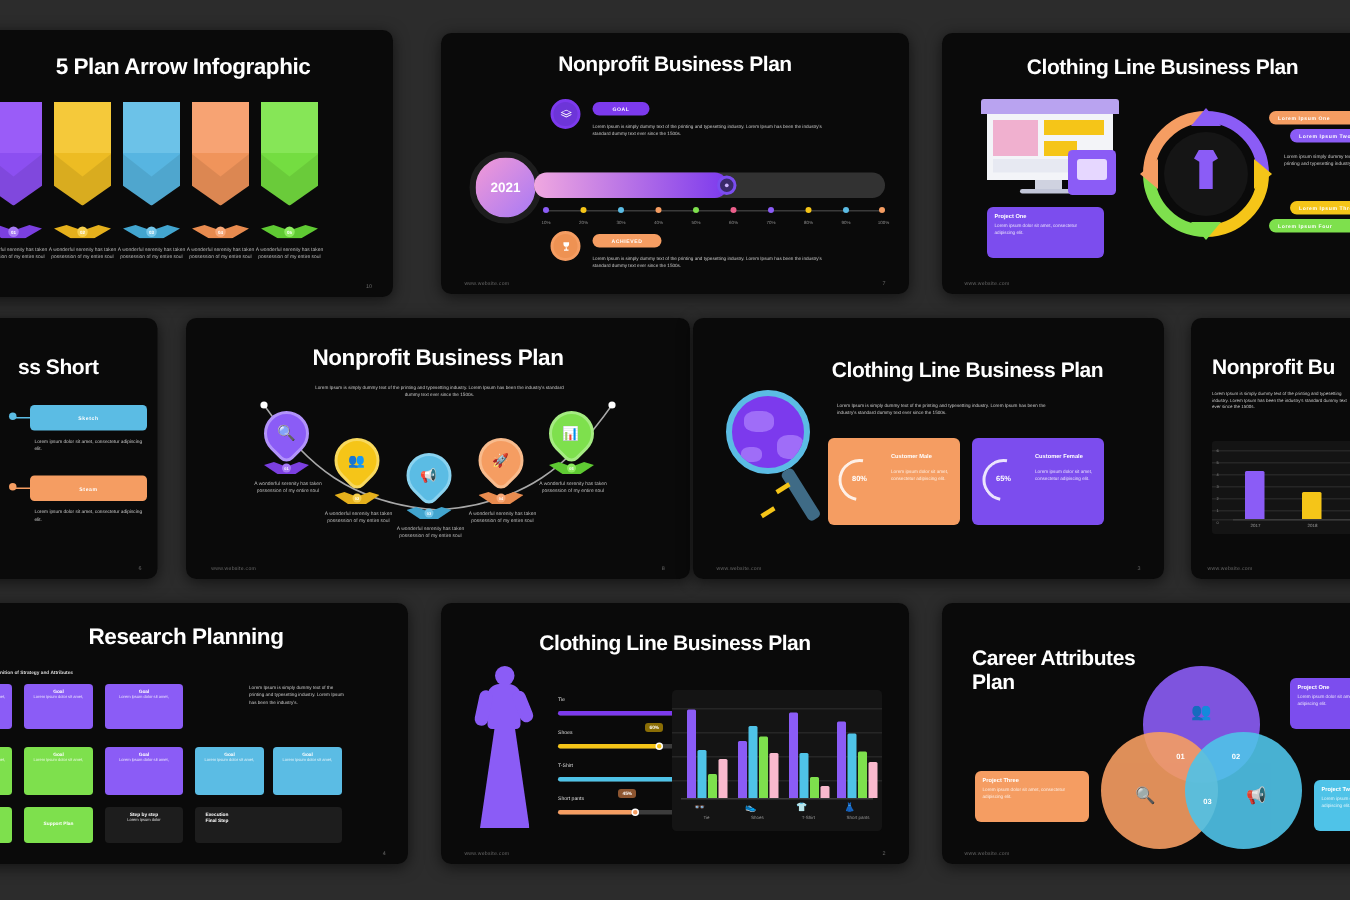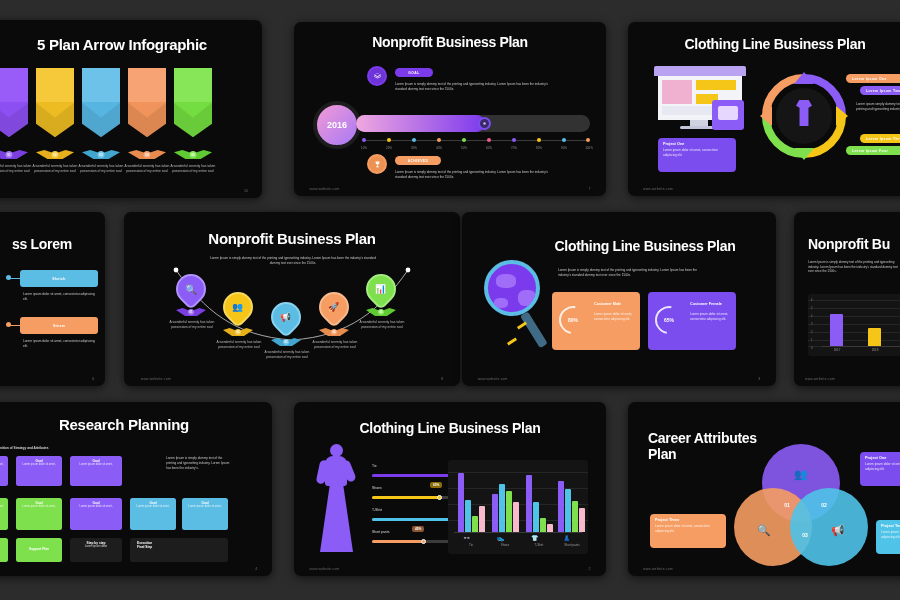--- a/index.html
+++ b/index.html
@@ -212,21 +212,21 @@
 
       <div class="round-icon" style="left:73px; top:44px; width:20px; height:20px; border-color:#7c3aed; background:#6d35d8;">
         <svg width="9" height="9" viewBox="0 0 24 24" fill="#fff">
             <path d="M12 3 2 8l10 5 10-5-10-5zm0 8.2L4.7 7.6 12 4.3l7.3 3.3L12 11.2z"></path>
             <path d="M2 12l10 5 10-5-1.6-.8L12 15.2 3.6 11.2 2 12z"></path>
           </svg>
       </div>
       <div class="pill" style="left:101px; top:46px; width:38px; height:9px; background:#7c3aed;">GOAL</div>
       <div class="body-txt" style="left:101px; top:60px; width:158px; font-size:3.1px;">Lorem Ipsum is simply dummy text of the printing and typesetting industry. Lorem Ipsum has been the industry's standard dummy text ever since the 1500s.</div>
 
-      <div class="year-circle" style="left:19px; top:79px; width:48px; height:48px; background:linear-gradient(135deg,#f39ad6,#a779f5);">2016</div>
+      <div class="year-circle" style="left:19px; top:79px; width:48px; height:48px; background:linear-gradient(135deg,#f39ad6,#a779f5);">2021</div>
       <div class="track" style="left:62px; top:93px; width:234px; height:17px;">
         <div class="track-fill" style="width:55%; background:linear-gradient(90deg,#f0a8e0,#7c3aed);"></div>
       </div>
       <div class="track-knob" style="left:184px; top:95px; width:13px; height:13px;">
         <svg width="5" height="5" viewBox="0 0 24 24" fill="#cdb4ff">
             <circle cx="12" cy="12" r="6"></circle>
           </svg>
       </div>
 
       <div class="tick-line" style="left:68px; top:118px; width:228px;"></div>
@@ -309,21 +309,21 @@
       <div class="pill" style="left:232px; top:64px; width:88px; height:9px; background:#8b5cf6; justify-content:flex-start; padding-left:6px;">Lorem Ipsum Two</div>
       <div class="pill" style="left:232px; top:112px; width:88px; height:9px; background:#f5c518; justify-content:flex-start; padding-left:6px;">Lorem Ipsum Three</div>
       <div class="pill" style="left:218px; top:124px; width:88px; height:9px; background:#7ee04d; justify-content:flex-start; padding-left:6px;">Lorem Ipsum Four</div>
 
       <div class="footer-url">www.website.com</div>
     </div>
   </div>
 
   <div class="slide" style="left:-110px; top:212px; width:215px; height:174px;">
     <div class="slide-inner">
-      <div class="title left" style="top:24px; left:122px; font-size:14px;">ss Lorem</div>
+      <div class="title left" style="top:24px; left:122px; font-size:14px;">ss Short</div>
 
       <div style="position:absolute;left:118px;top:66px;width:14px;height:1px;background:#5bbce4;"></div>
       <div style="position:absolute;left:116px;top:63px;width:5px;height:5px;border-radius:50%;background:#5bbce4;"></div>
       <div class="pill" style="left:130px; top:58px; width:78px; height:17px; background:#5bbce4; border-radius:3px;">Sketch</div>
       <div class="body-txt" style="left:133px; top:80px; width:72px; font-size:3.2px;">Lorem ipsum dolor sit amet, consectetur adipiscing elit.</div>
 
       <div style="position:absolute;left:118px;top:113px;width:14px;height:1px;background:#f59d62;"></div>
       <div style="position:absolute;left:116px;top:110px;width:5px;height:5px;border-radius:50%;background:#f59d62;"></div>
       <div class="pill" style="left:130px; top:105px; width:78px; height:17px; background:#f59d62; border-radius:3px;">Steam</div>
       <div class="body-txt" style="left:133px; top:127px; width:72px; font-size:3.2px;">Lorem ipsum dolor sit amet, consectetur adipiscing elit.</div>

